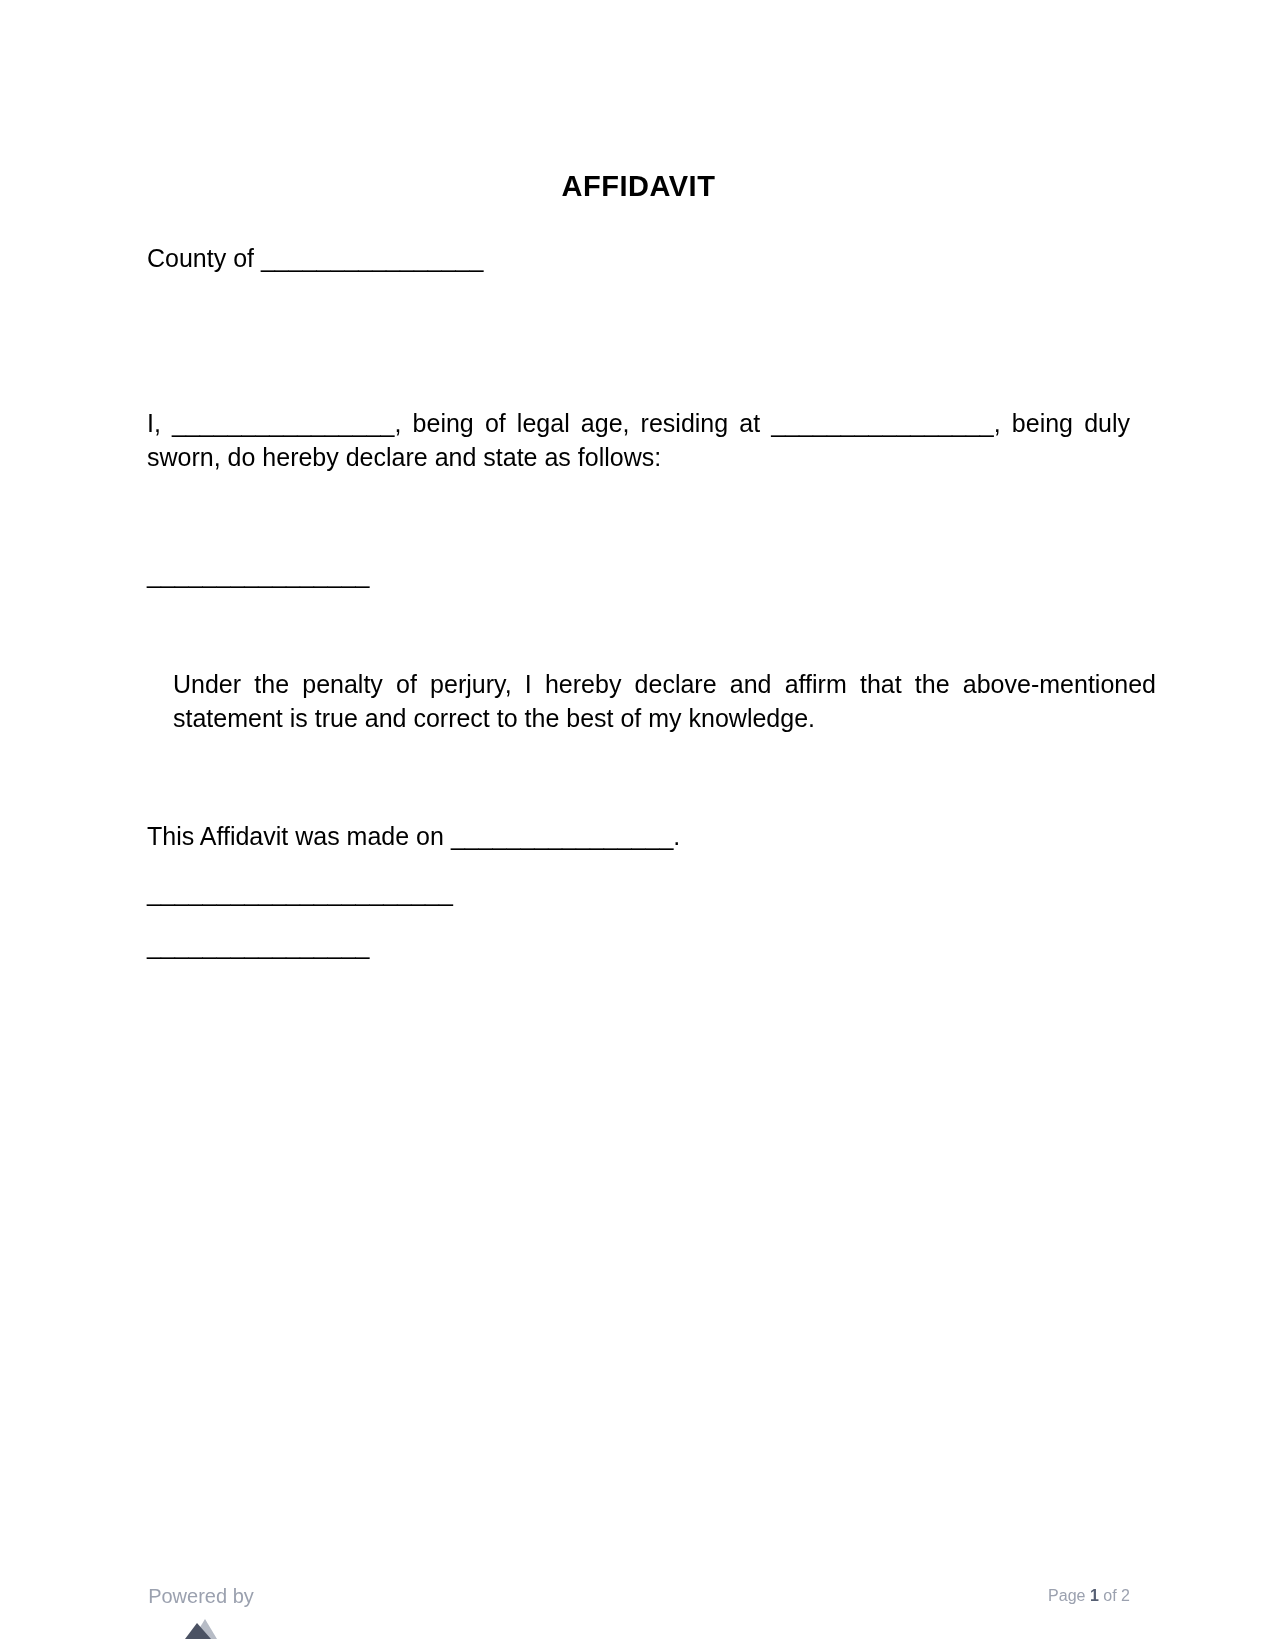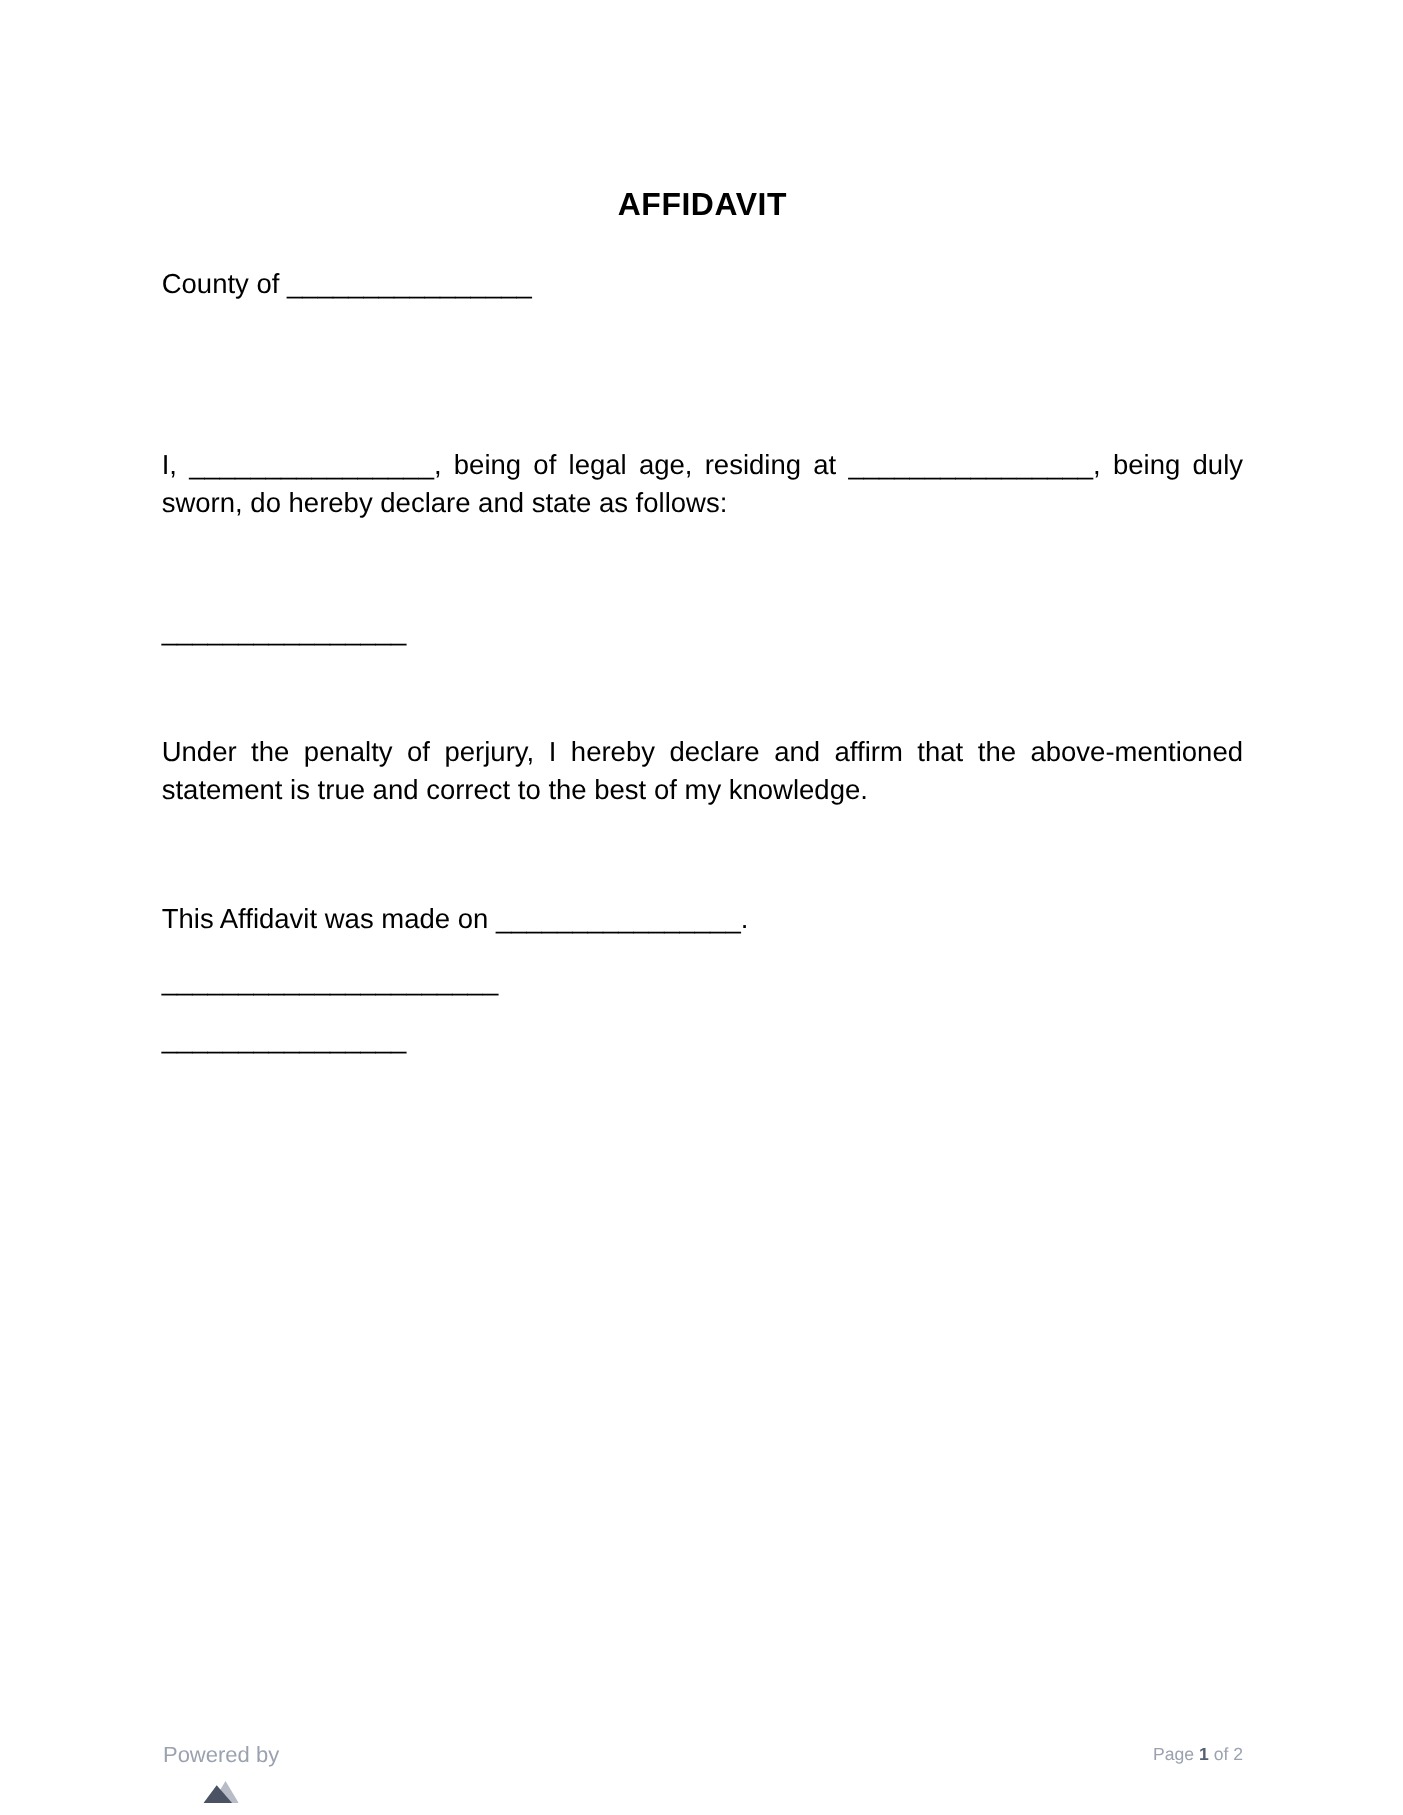--- a/index.html
+++ b/index.html
@@ -99,21 +99,21 @@
 
   <div class="para" style="top: 406px;">
     <div class="line-justified">I, ________________, being of legal age, residing at ________________, being duly</div>
     <div class="line-plain">sworn, do hereby declare and state as follows:</div>
   </div>
 
   <div class="content-line" style="top: 557px;">
     <span class="blank">________________</span>
   </div>
 
-  <div class="para" style="top: 667px;">
+  <div class="para" style="top: 667px; margin-left: 26px;">
     <div class="line-justified">Under the penalty of perjury, I hereby declare and affirm that the above-mentioned</div>
     <div class="line-plain">statement is true and correct to the best of my knowledge.</div>
   </div>
 
   <div class="content-line" style="top: 819px;">
     <span>This Affidavit was made on</span>
     <span class="blank">________________</span><span>.</span>
   </div>
 
   <div class="content-line" style="top: 875px;">

